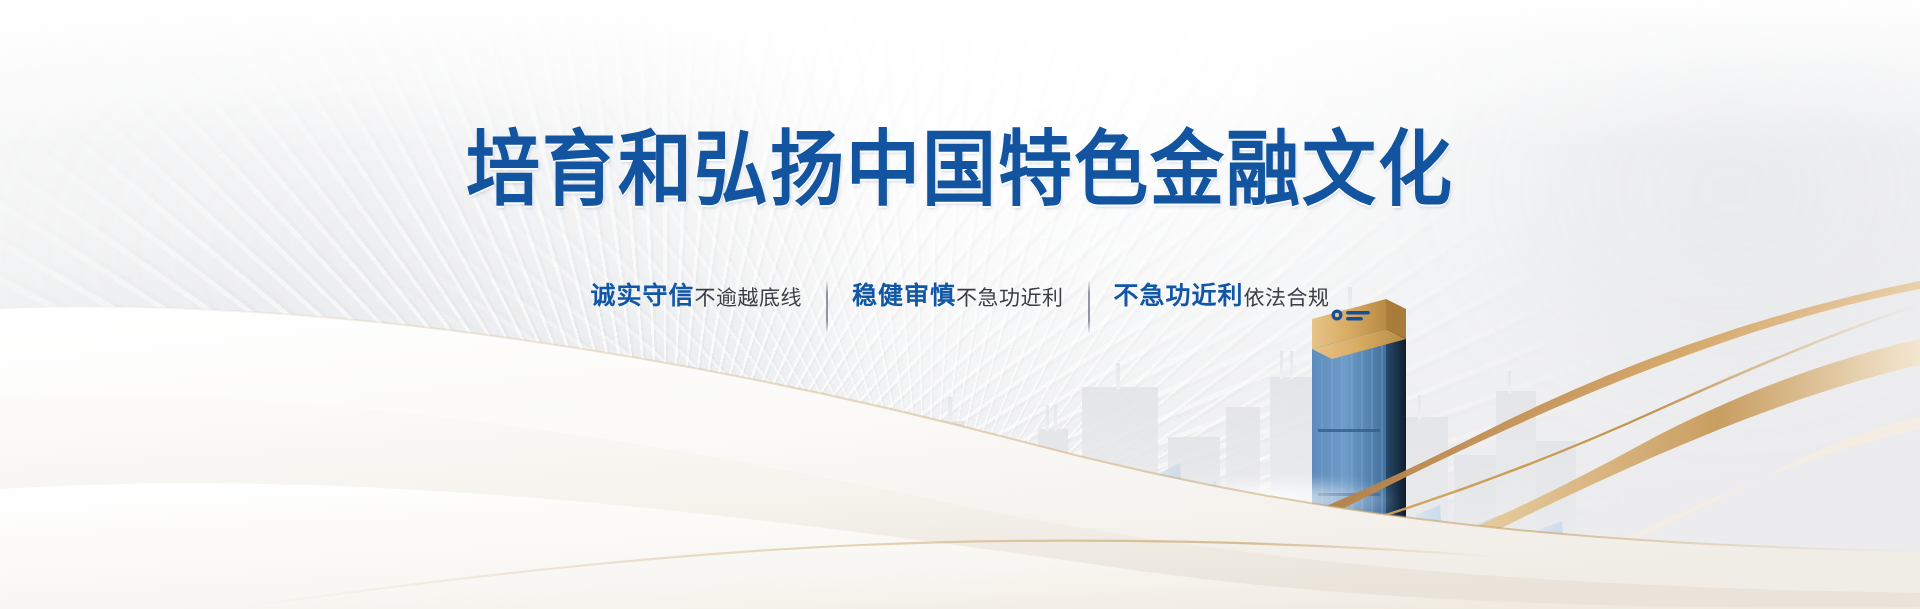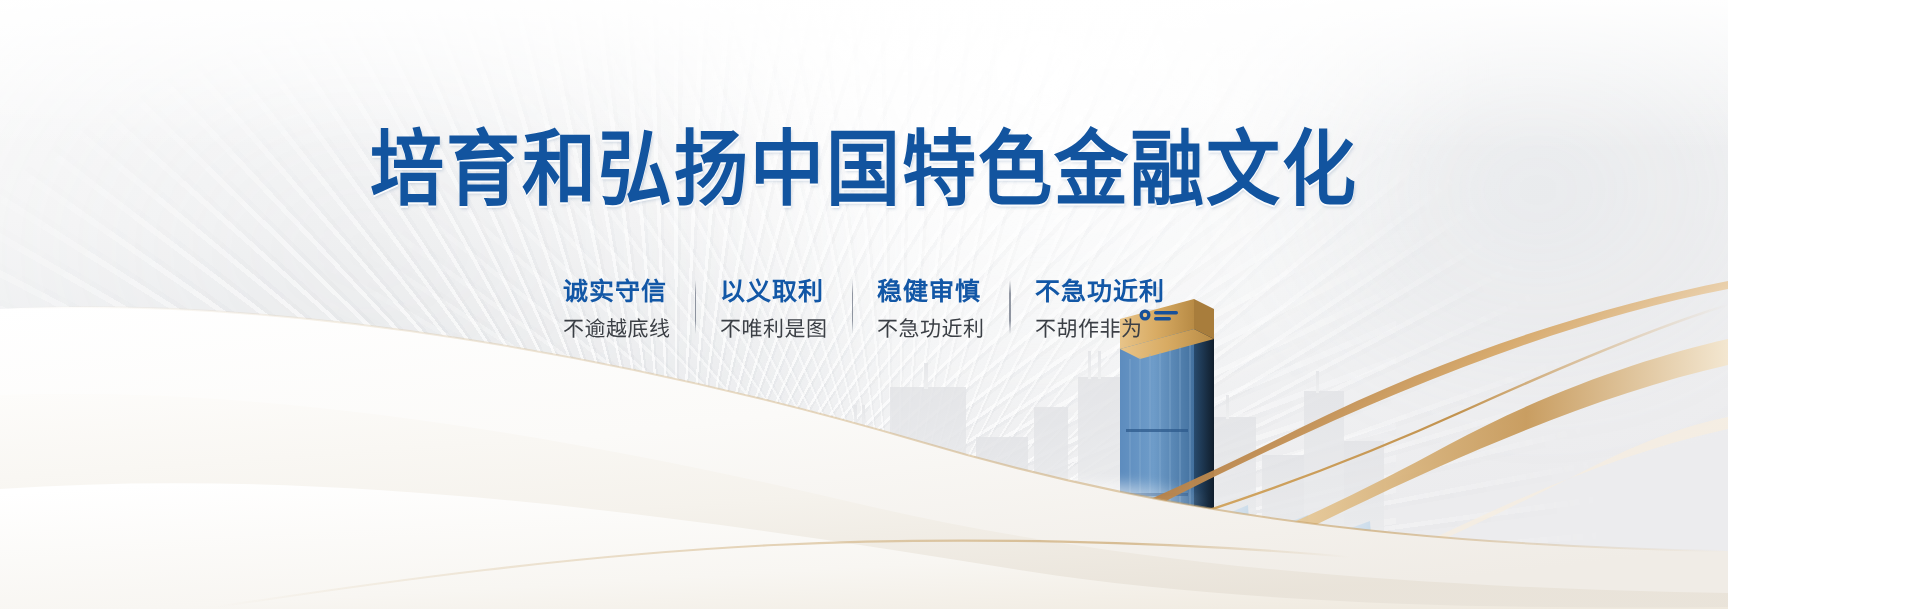--- a/index.html
+++ b/index.html
@@ -1,21 +1,21 @@
 <!DOCTYPE html>
 <html lang="zh-CN"><head>
 <meta charset="utf-8">
 <title>Banner</title>
 <style>
   html,body{margin:0;padding:0;background:#fff;}
   body{font-family:"Liberation Sans","DejaVu Sans",sans-serif;}
 
   .banner{
     position:relative;
-    width:1728px;height:609px;
+    width:1920px;height:609px;
     overflow:hidden;
     background:
       radial-gradient(120% 90% at 18% 6%, #ffffff 0%, #fbfbfb 36%, #f3f4f5 62%, #ececee 100%);
   }
 
   
   .arcs{position:absolute;inset:0;overflow:hidden;}
 
   
   .fan{
@@ -107,21 +107,21 @@
       0 1px 0 rgba(255,255,255,.9),
       1px 2px 3px rgba(25,70,130,.18);
   }
 
   .subs{
     position:absolute;left:0;right:0;top:276px;
     display:flex;justify-content:center;align-items:flex-start;
     gap:0;
   }
   .sub-item{
-    display:flex;flex-direction:column;align-items:flex-start;
+    display:flex;flex-direction:row;align-items:flex-end;
     padding:0 24px;
     min-width:108px;
   }
   .sub-main{
     font-size:25px;font-weight:700;color:#1257a6;letter-spacing:1px;
     line-height:1.22;white-space:nowrap;
   }
   .sub-alt{
     margin-top:9px;
     font-size:21px;font-weight:400;color:#3b3f45;letter-spacing:.5px;
@@ -351,31 +351,27 @@
 
   <div class="content">
     <div class="title">培育和弘扬中国特色金融文化</div>
 
     <div class="subs">
       <div class="sub-item">
         <div class="sub-main">诚实守信</div>
         <div class="sub-alt">不逾越底线</div>
       </div>
       <div class="divider"></div>
-      <div class="sub-item">
-        <div class="sub-main">以义取利</div>
-        <div class="sub-alt">不唯利是图</div>
-      </div>
       <div class="divider"></div>
       <div class="sub-item">
         <div class="sub-main">稳健审慎</div>
         <div class="sub-alt">不急功近利</div>
       </div>
       <div class="divider"></div>
       <div class="divider"></div>
       <div class="sub-item">
         <div class="sub-main">不急功近利</div>
-        <div class="sub-alt">不胡作非为</div>
+        <div class="sub-alt">依法合规</div>
       </div>
     </div>
   </div>
 
 </div>
 
 </body></html>

